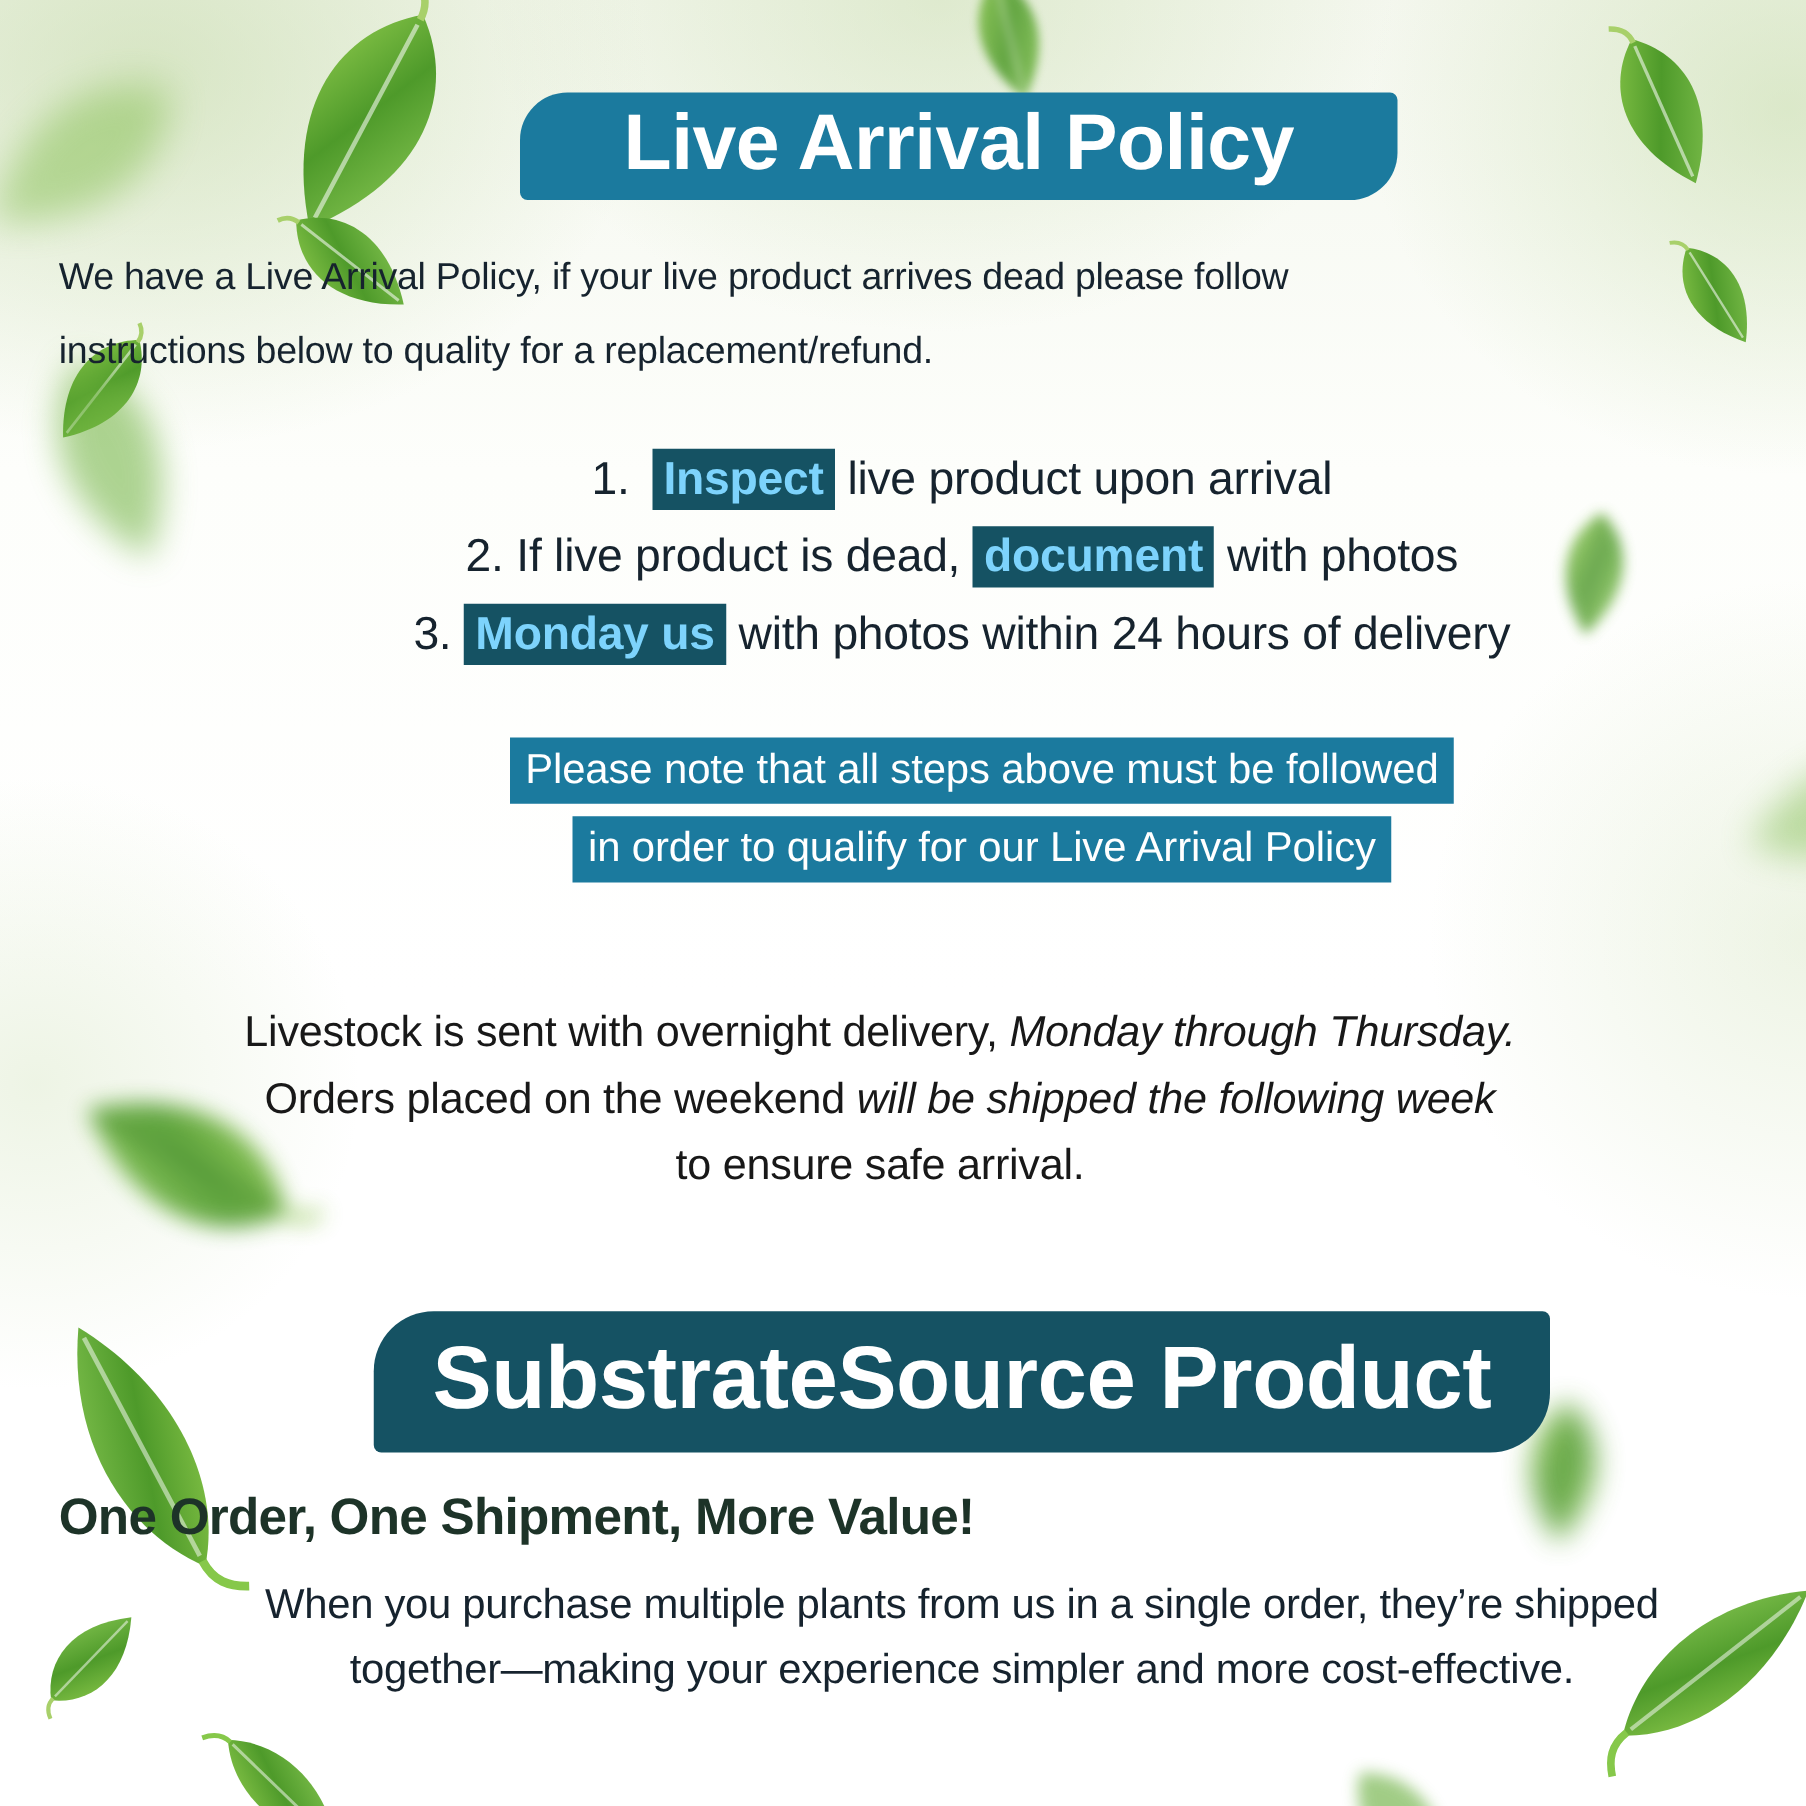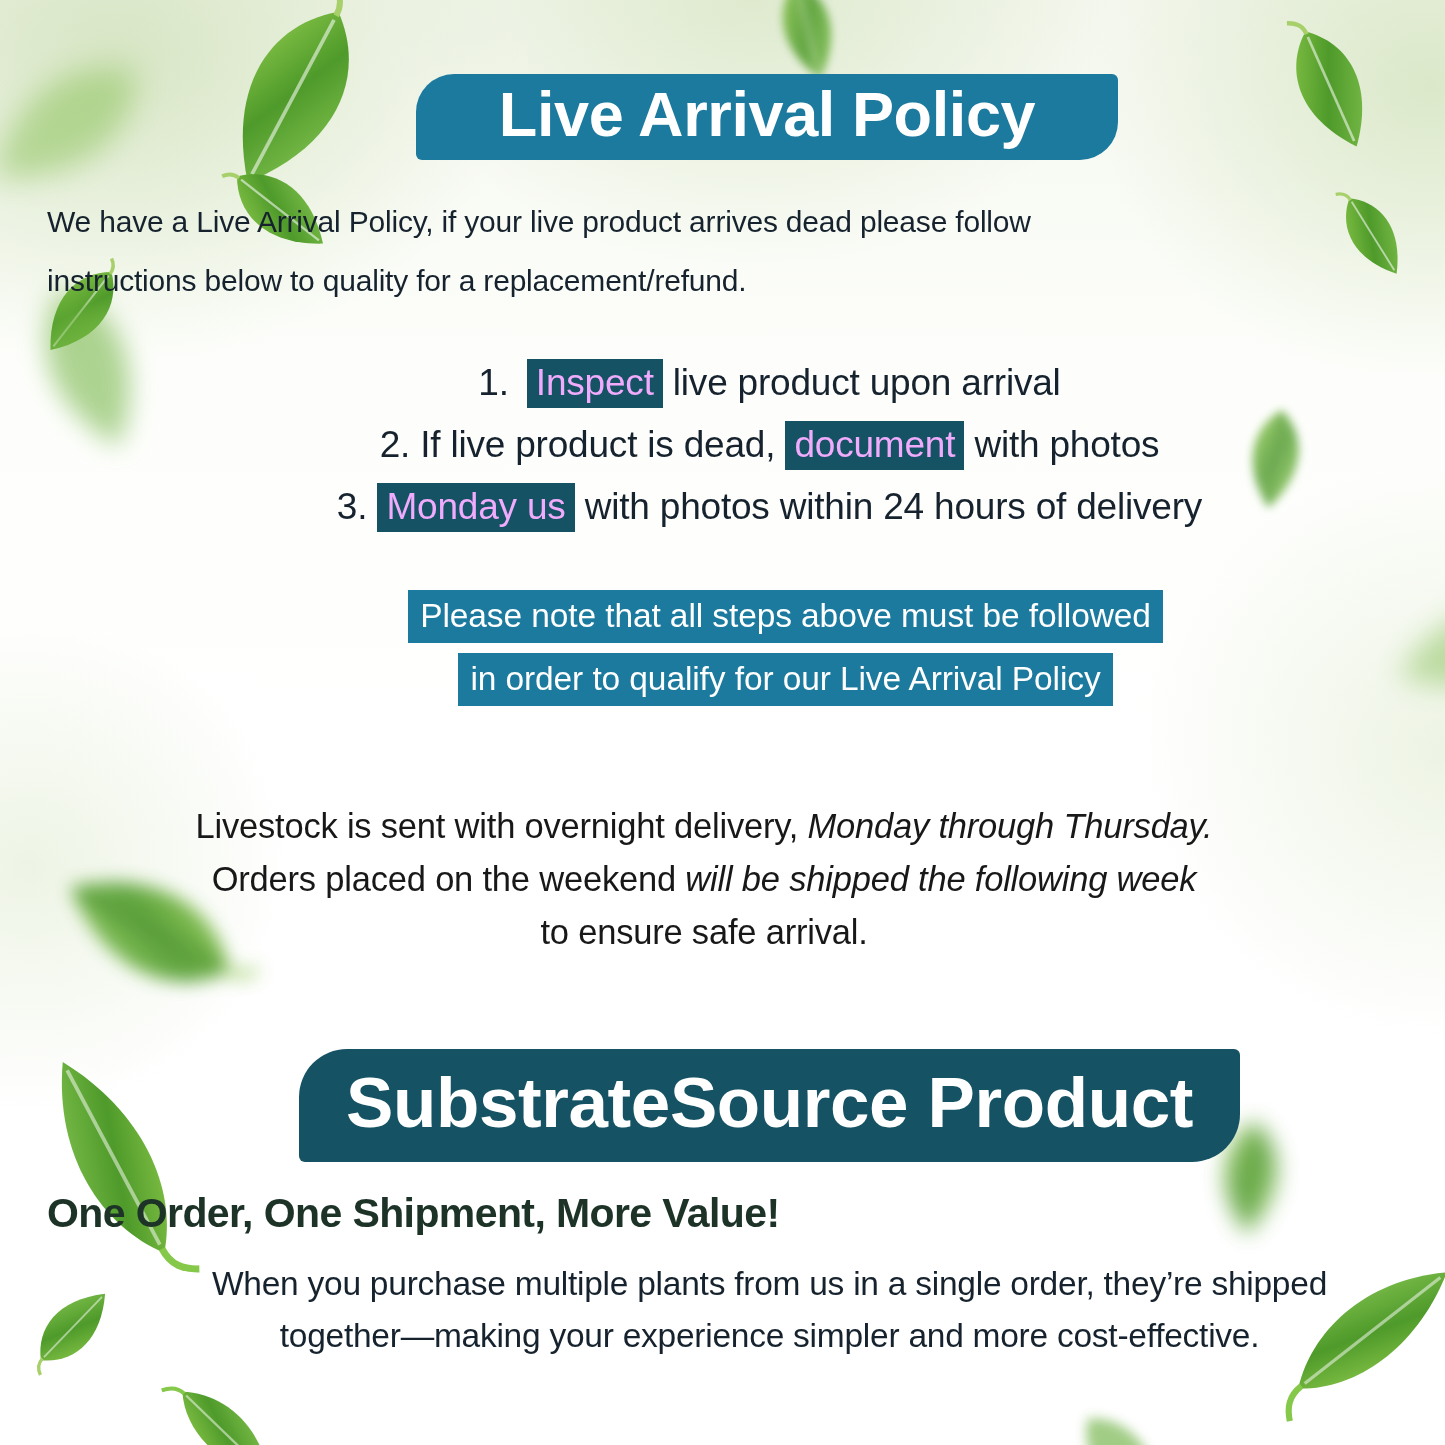--- a/index.html
+++ b/index.html
@@ -107,22 +107,22 @@
     width: 1445px;
     text-align: center;
     color: #16232e;
     font-size: 37px;
     line-height: 62px;
     letter-spacing: -0.2px;
   }
   .step { display: block; white-space: nowrap; }
   .hl {
     background: #155263;
-    color: #f0abfc;
-    font-weight: normal;
+    color: #7dd3fc;
+    font-weight: bold;
     padding: 3px 9px 5px 9px;
     letter-spacing: -0.2px;
   }
   .num-gap { display: inline-block; width: 9px; }
 
   
   #note {
     position: absolute;
     left: 16px;
     top: 584px;

